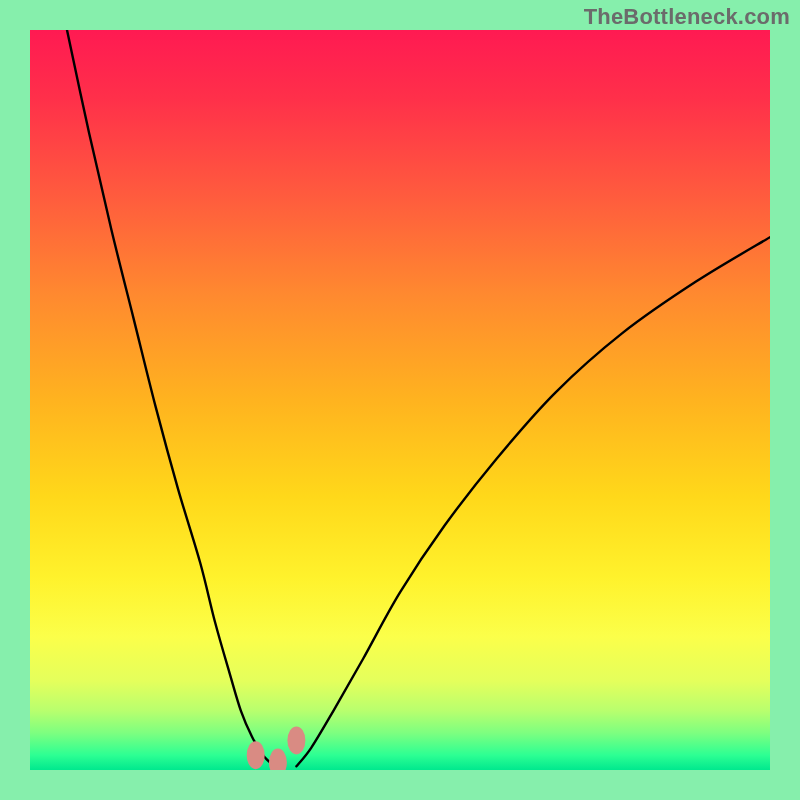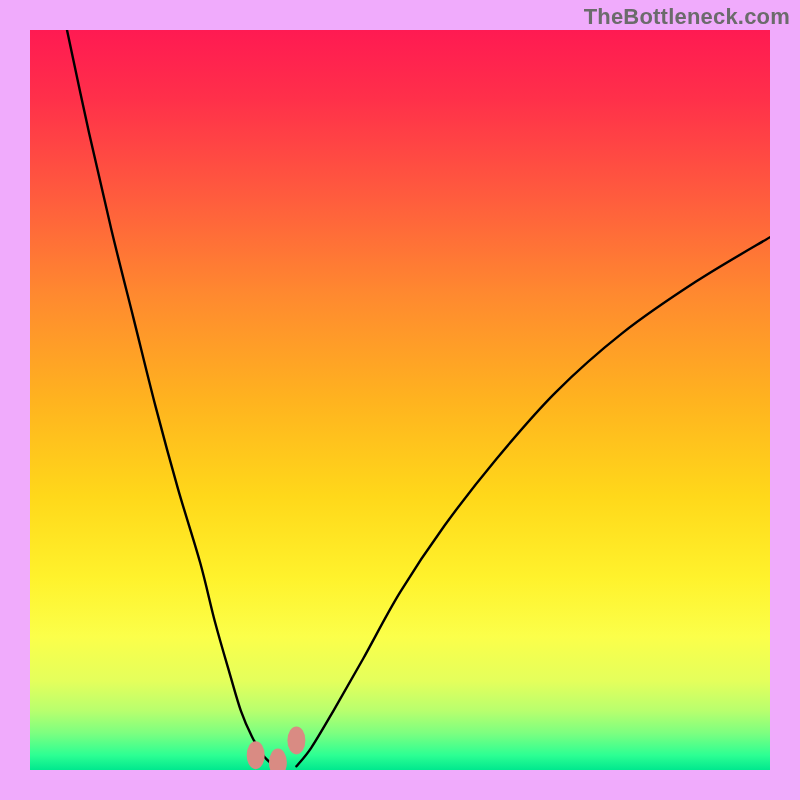--- a/index.html
+++ b/index.html
@@ -9,21 +9,21 @@
     height: 800px;
     background: #000;
     overflow: hidden;
   }
   .frame {
     position: absolute;
     left: 0;
     top: 0;
     width: 800px;
     height: 800px;
-    background: #f0abfc;
+    background: #86efac;
   }
   .watermark {
     position: absolute;
     top: 4px;
     right: 10px;
     font-family: Arial, Helvetica, sans-serif;
     font-size: 22px;
     font-weight: 600;
     color: #6b6b6b;
     letter-spacing: 0.2px;

